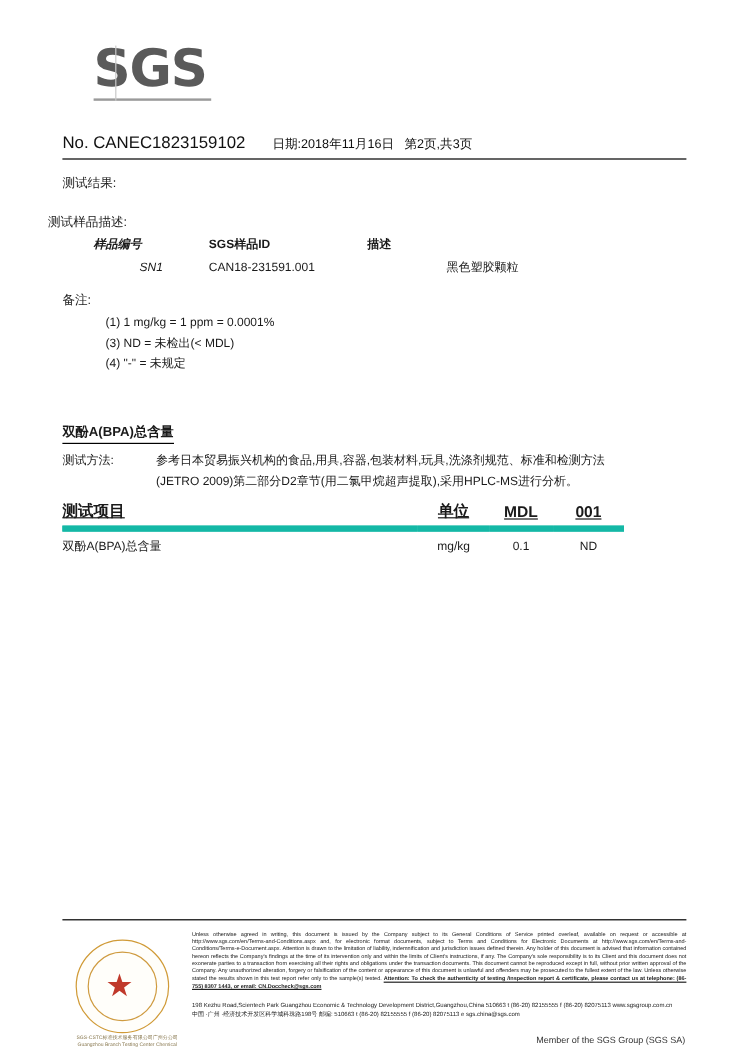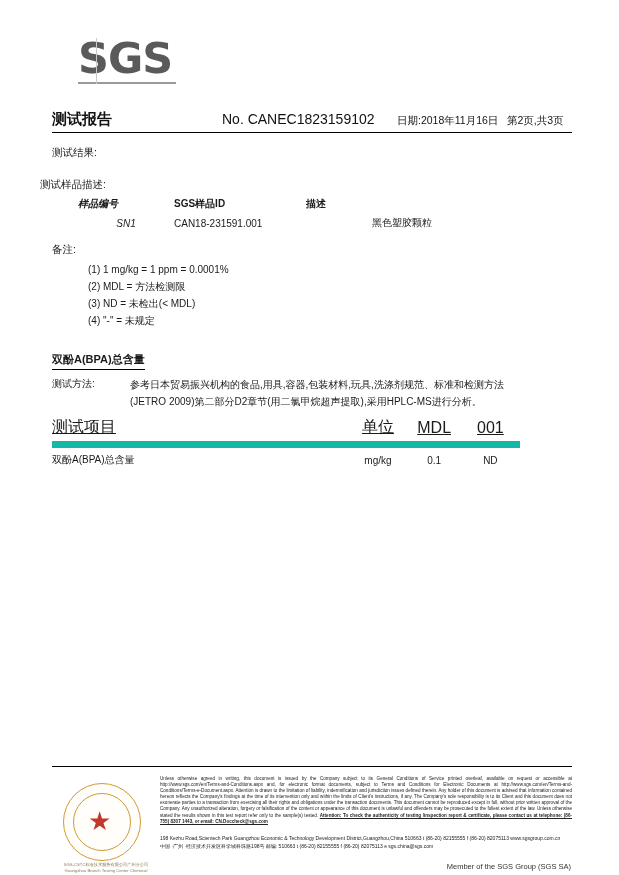--- a/index.html
+++ b/index.html
@@ -167,24 +167,24 @@
   
   .res-table {
     position: absolute;
     left: 52px;
     top: 417px;
     width: 468px;
     font-size: 10px;
     border-collapse: collapse;
   }
   .res-table thead th {
-    font-size: 16px;
-    font-weight: normal;
+    font-size: 13px;
+    font-weight: bold;
     padding: 0 0 3px 0;
-    border-bottom: 7px solid #14b8a6;
+    border-bottom: 5px solid #14b8a6;
     text-align: left;
   }
   .res-table thead th.c { text-align: center; }
   .res-table tbody td {
     padding: 5px 0 0 0;
     font-size: 10px;
   }
   .res-table tbody td.c { text-align: center; }
   .rc-item { width: 290px; }
   .rc-unit { width: 58px; }
@@ -288,21 +288,20 @@
 
 <div class="page">
 
   <div class="logo-block">
     <div class="logo-text">SGS</div>
     <div class="logo-rule"></div>
   </div>
   <div class="logo-rule-tall"></div>
 
   <div class="title-row">
-    <div class="report-title">测试报告</div>
     <div class="report-no">No. CANEC1823159102</div>
     <div class="report-date">日期:2018年11月16日</div>
     <div class="report-page">第2页,共3页</div>
   </div>
   <div class="title-underline"></div>
 
   <div class="result-label">测试结果:</div>
 
   <div class="sample-desc-label">测试样品描述:</div>
 
@@ -319,21 +318,20 @@
         <td class="col-no">SN1</td>
         <td class="col-id">CAN18-231591.001</td>
         <td class="col-desc">黑色塑胶颗粒</td>
       </tr>
     </tbody>
   </table>
 
   <div class="remark-label">备注:</div>
   <div class="remark-list">
     <div>(1) 1 mg/kg = 1 ppm = 0.0001%</div>
-    <div>(2) MDL = 方法检测限</div>
     <div>(3) ND = 未检出(&lt; MDL)</div>
     <div>(4) "-" = 未规定</div>
   </div>
 
   <div class="section-heading">双酚A(BPA)总含量</div>
   <div class="method-label">测试方法:</div>
   <div class="method-text">参考日本贸易振兴机构的食品,用具,容器,包装材料,玩具,洗涤剂规范、标准和检测方法(JETRO 2009)第二部分D2章节(用二氯甲烷超声提取),采用HPLC-MS进行分析。</div>
 
   <table class="res-table">
     <thead>

